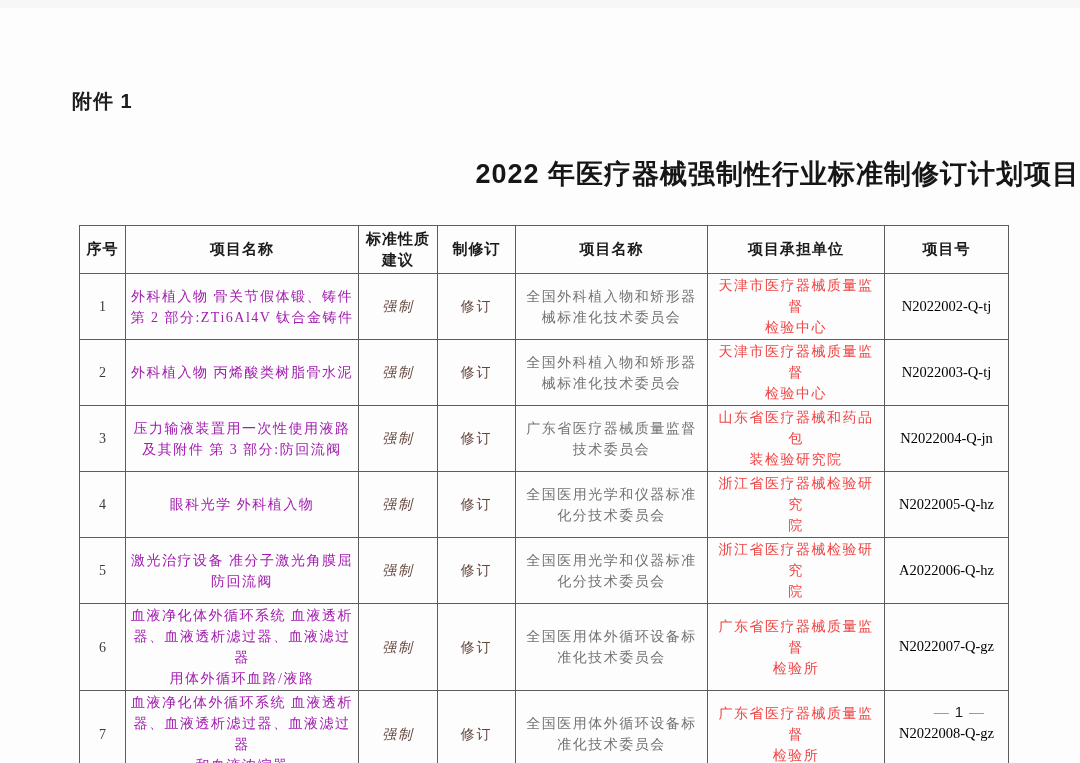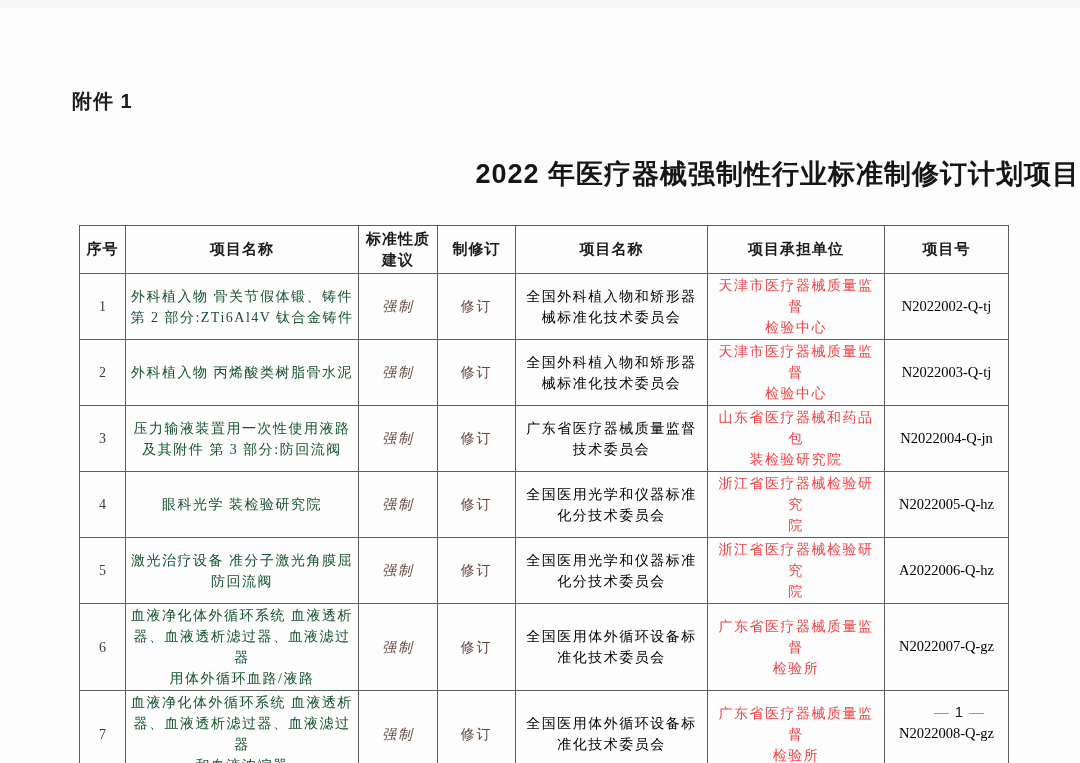--- a/index.html
+++ b/index.html
@@ -83,24 +83,24 @@
   tbody tr:nth-child(3) { height: 45px; }
   tbody tr:nth-child(4) { height: 45px; }
   tbody tr:nth-child(5) { height: 45px; }
   tbody tr:nth-child(6) { height: 65px; }
   tbody tr:nth-child(7) { height: 65px; }
   tbody tr:nth-child(8) { height: 39px; }
   tbody tr:nth-child(9) { height: 31px; }
 
   
   td.c-no   { color: #3e3a36; font-size: 14px; }
-  td.c-name { color: #14532d; letter-spacing: 1.5px; }
+  td.c-name { color: #a21caf; letter-spacing: 1.5px; }
   td.c-nat  { color: #63453c; letter-spacing: 2px; font-style: italic; }
   td.c-rev  { color: #63453c; letter-spacing: 2px; }
-  td.c-com  { color: #000000; letter-spacing: 1.5px; }
+  td.c-com  { color: #737373; letter-spacing: 1.5px; }
   td.c-und  { color: #ef4444; letter-spacing: 1.5px; }
   td.c-pid  { color: #000000; font-size: 14.5px; letter-spacing: 0; }
 
   .page-number {
     position: absolute;
     top: 695px;
     right: 90px;
     font-family: "Liberation Sans", "DejaVu Sans", sans-serif;
     font-size: 15px;
     color: #1a1a1a;
@@ -169,21 +169,21 @@
           <td class="c-nat">强制</td>
           <td class="c-rev">修订</td>
           <td class="c-com">广东省医疗器械质量监督
 技术委员会</td>
           <td class="c-und">山东省医疗器械和药品包
 装检验研究院</td>
           <td class="c-pid">N2022004-Q-jn</td>
         </tr>
         <tr>
           <td class="c-no">4</td>
-          <td class="c-name">眼科光学 装检验研究院</td>
+          <td class="c-name">眼科光学 外科植入物</td>
           <td class="c-nat">强制</td>
           <td class="c-rev">修订</td>
           <td class="c-com">全国医用光学和仪器标准
 化分技术委员会</td>
           <td class="c-und">浙江省医疗器械检验研究
 院</td>
           <td class="c-pid">N2022005-Q-hz</td>
         </tr>
         <tr>
           <td class="c-no">5</td>

